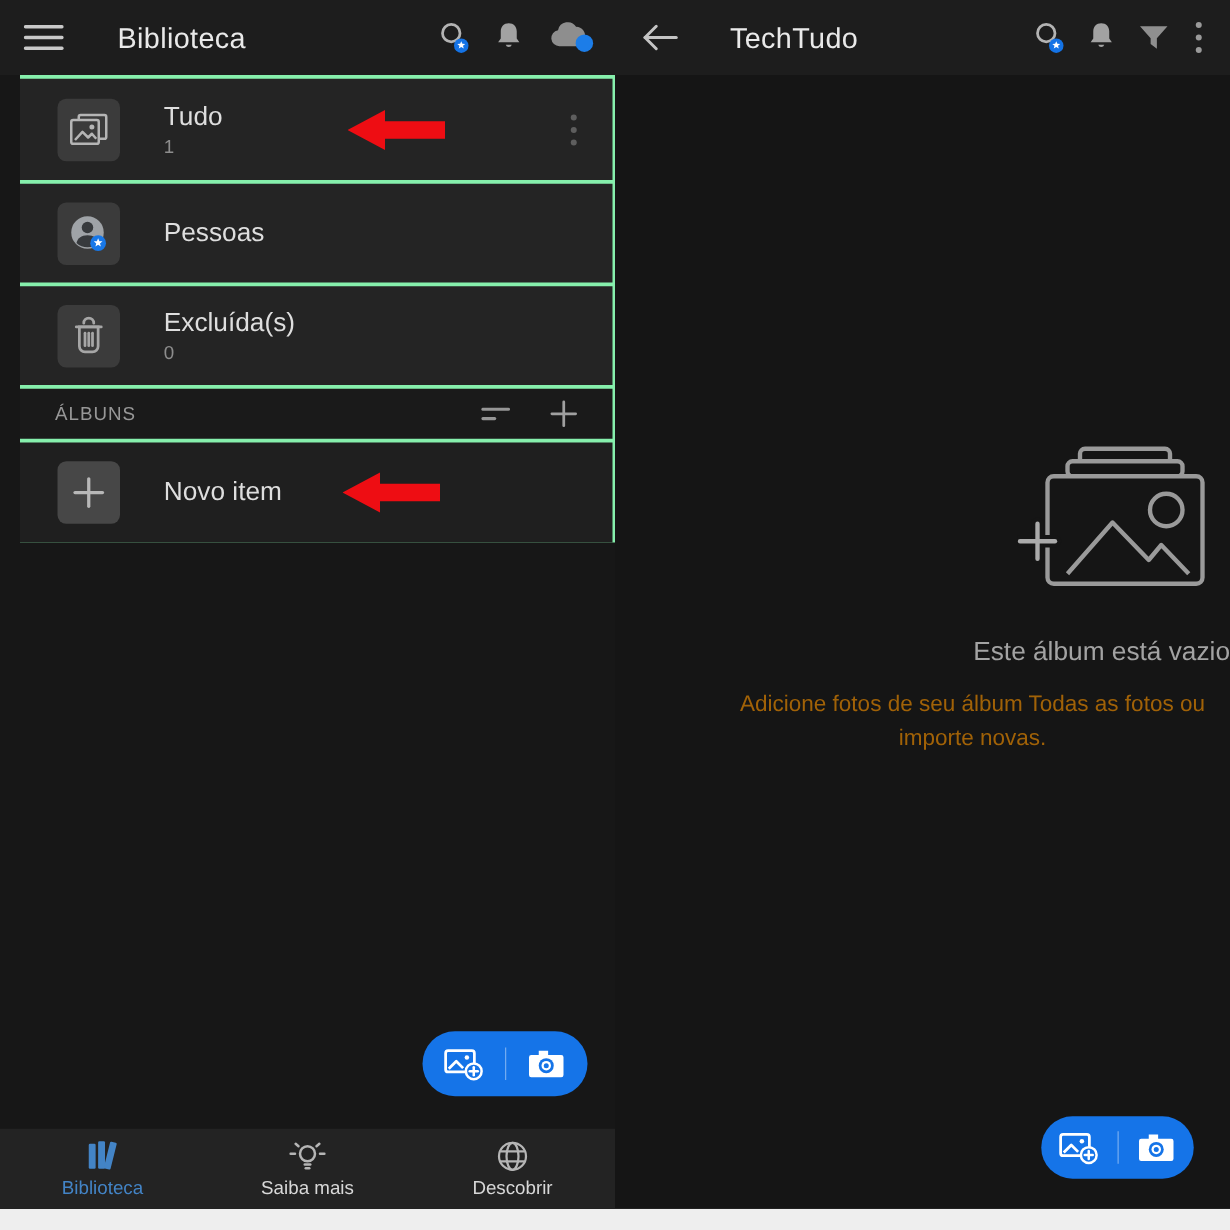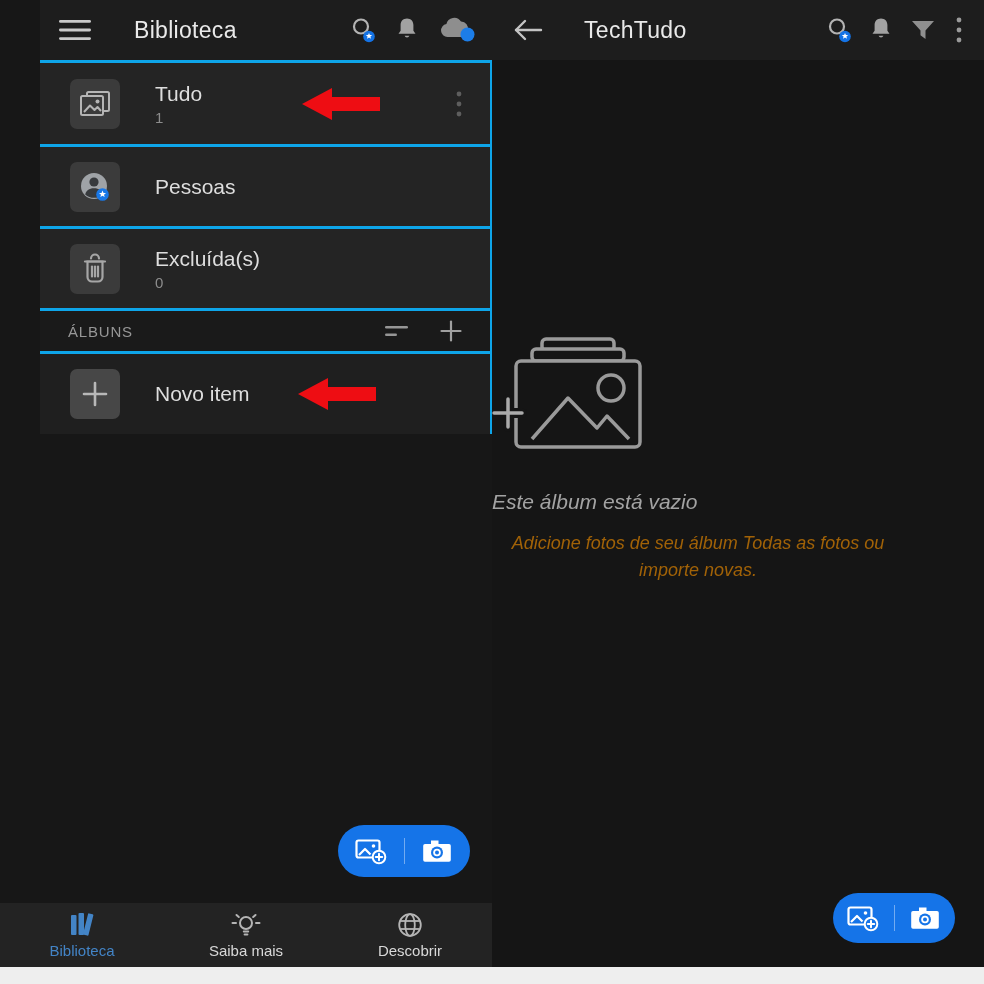--- a/index.html
+++ b/index.html
@@ -1,34 +1,34 @@
 <!DOCTYPE html>
 <html><head>
 <meta charset="utf-8">
 <style>
   * { margin:0; padding:0; box-sizing:border-box; }
   html,body { background:#000; }
   body { font-family:"Liberation Sans", sans-serif; }
   .screen { width:984px; height:984px; display:flex; flex-direction:column; overflow:hidden; background:#141414; }
   .main { display:flex; height:967px; }
   .panel { width:492px; position:relative; overflow:hidden; }
-  .panel.left { background:#171717;padding-left:40px; }
+  .panel.left { background:#171717; }
   .panel.right { background:#151515; }
 
   
   .hdr { height:60px; display:flex; align-items:center; background:#1d1d1d; padding:0 14px 0 18px; }
   .hdr-title { color:#e9e9e9; font-size:23px; letter-spacing:.3px; white-space:nowrap; }
   .left .hdr-title { margin-left:42px; }
   .right .hdr-title { margin-left:40px; }
   .hdr-spacer { flex:1; }
   .hdr-ic { display:flex; align-items:center; justify-content:center; width:34px; height:34px; margin-left:10px; }
   .right .hdr-ic { margin-left:8px; }
 
   
-  .list { padding-top:3px; background:#0ea5e9; }
+  .list { padding-top:3px; background:#86efac;margin-left:16px; }
   .row { height:79px; background:#242424; margin:0 2px 3px 0; display:flex; align-items:center; padding-left:30px; position:relative; }
   .row.tall { height:81px; }
   .row.new { height:80px; background:#1f1f1f; }
   .sq { width:50px; height:50px; border-radius:7px; background:#3b3b3b; display:flex; align-items:center; justify-content:center; flex-shrink:0; }
   .row.new .sq { background:#474747; }
   .row-text { margin-left:35px; }
   .row-title { color:#dedede; font-size:21px; }
   .row-count { color:#8d8d8d; font-size:15px; margin-top:3px; }
   .kebab { position:absolute; right:28px; top:50%; transform:translateY(-50%); }
   .red-arrow { position:absolute; left:262px; top:50%; transform:translateY(-50%); }
@@ -45,21 +45,21 @@
   .fab-half { flex:1; display:flex; align-items:center; justify-content:center; height:100%; }
   .fab-div { width:1px; height:26px; background:rgba(255,255,255,.4); }
 
   
   .bottomnav { position:absolute; left:0; right:0; bottom:0; height:64px; background:#232323; display:flex; }
   .nav-item { flex:1; display:flex; flex-direction:column; align-items:center; justify-content:center; gap:4px; }
   .nav-label { font-size:15px; color:#d8d8d8; }
   .nav-item.active .nav-label { color:#4384c6; }
 
   
-  .empty { position:absolute; left:0; right:0; top:336px; display:flex; flex-direction:column; align-items:flex-start;font-style:italic; }
+  .empty { position:absolute; left:0; right:0; top:356px; display:flex; flex-direction:column; align-items:flex-end; }
   .empty-title { margin-top:32px; color:#a3a3a3; font-size:21px; }
   .empty-sub { margin-top:16px; width:412px; text-align:center; color:#a16207; font-size:18px; line-height:1.5; }
 
   .home-strip { height:17px; background:#eeeeee; }
   svg { display:block; }
 </style>
 </head>
 <body>
 
 <div class="screen">

